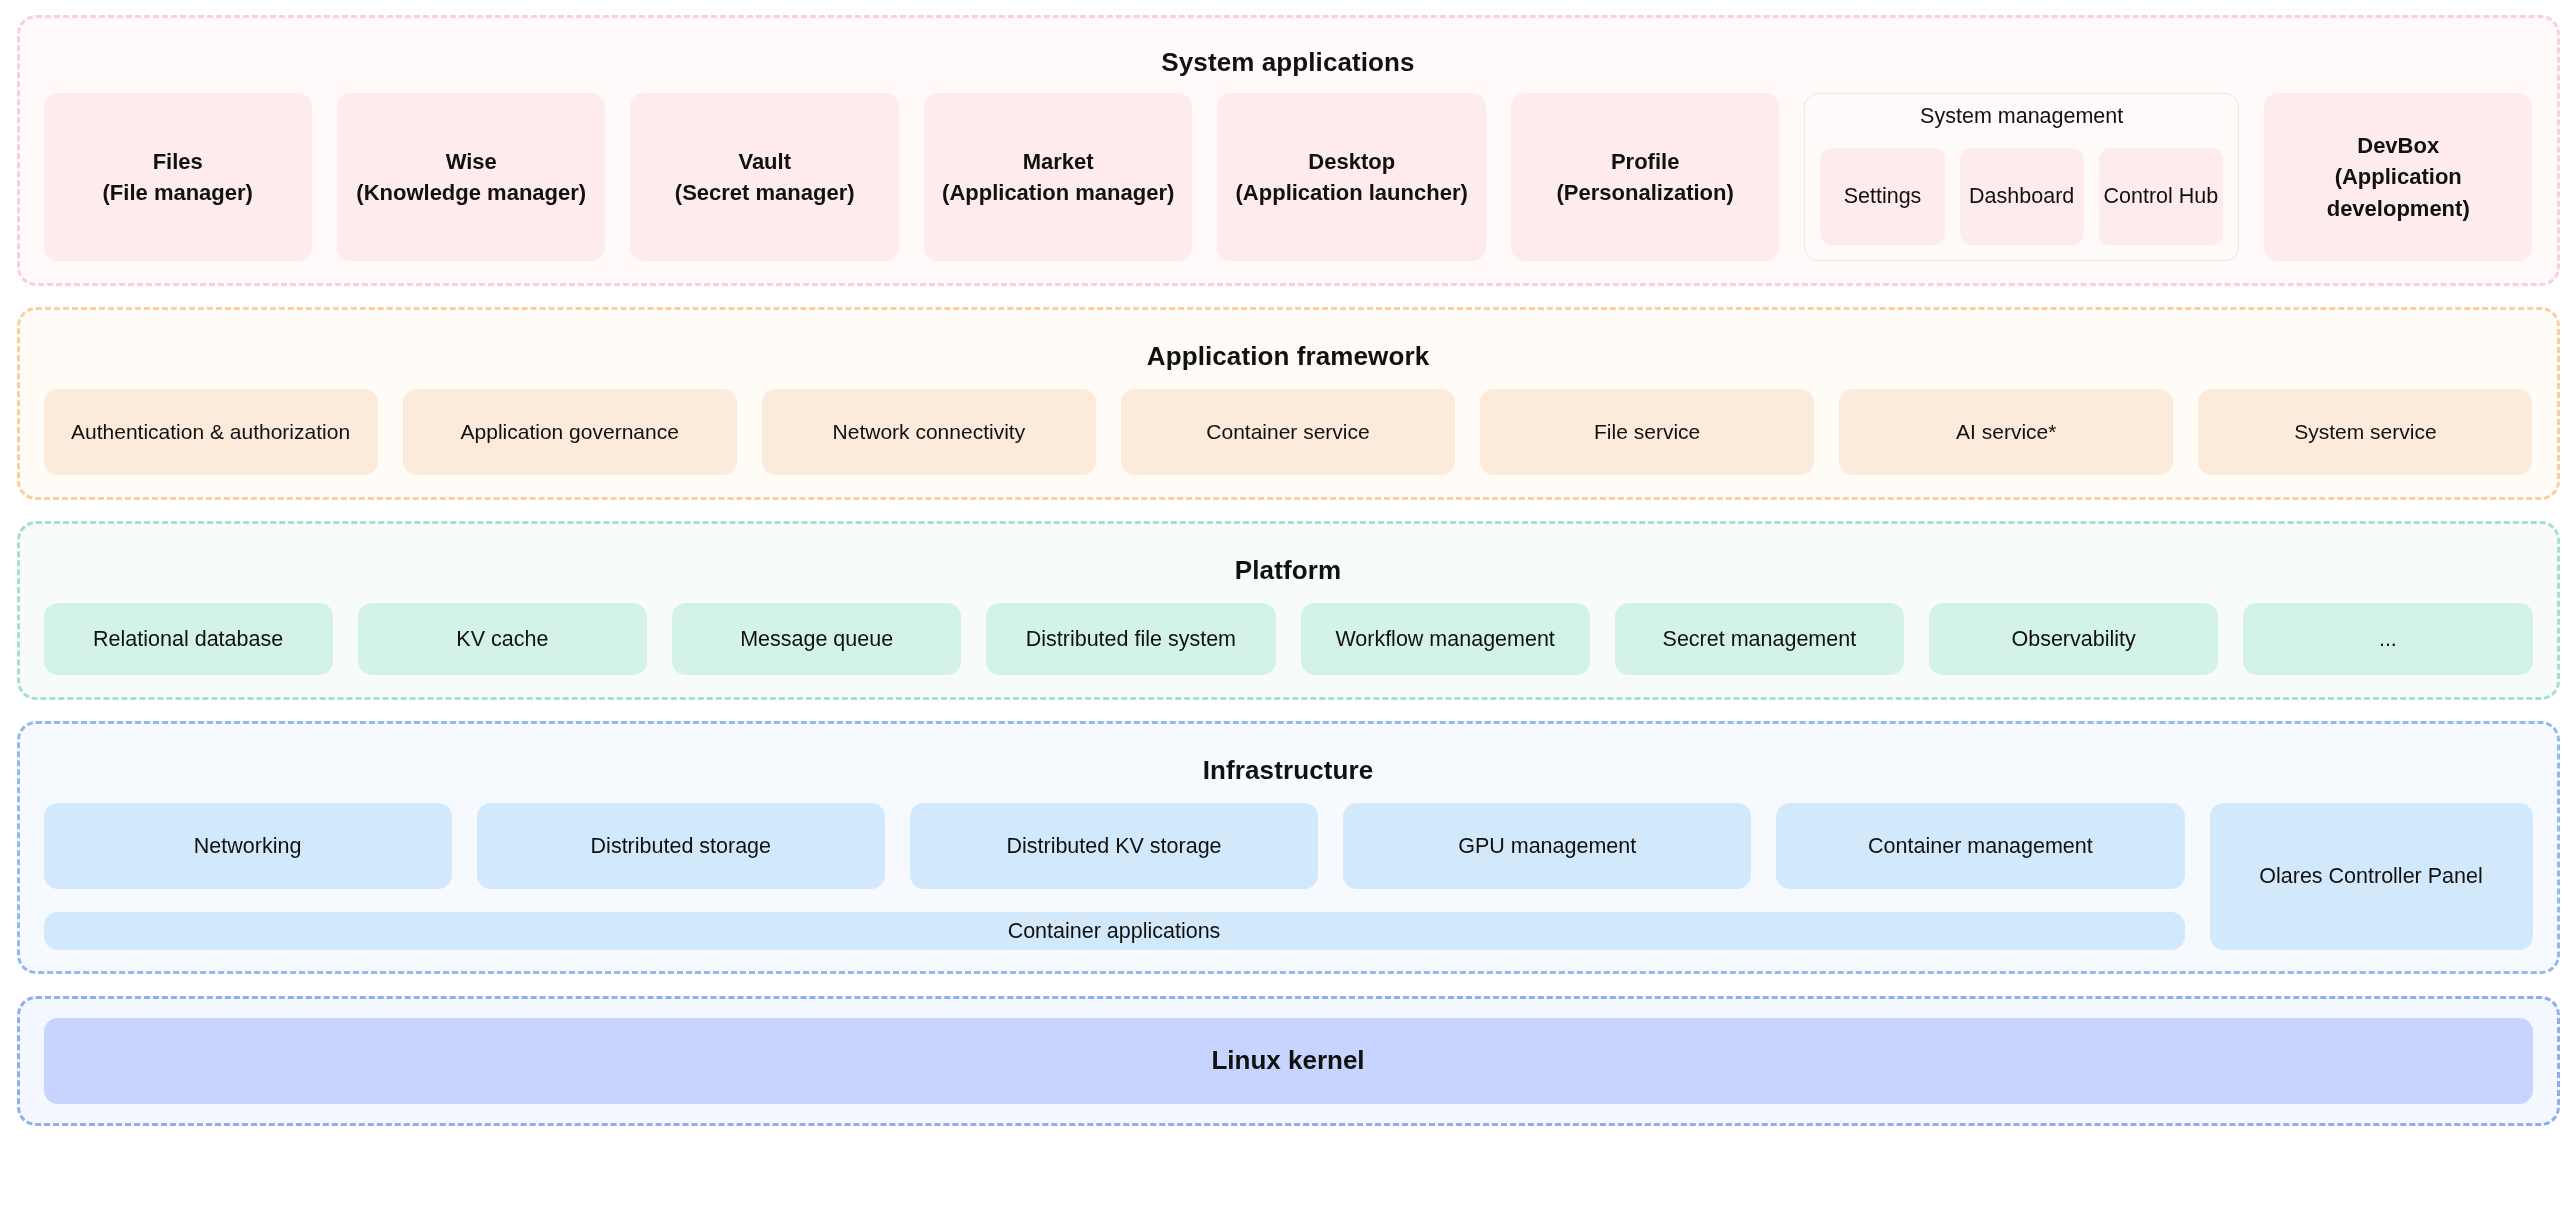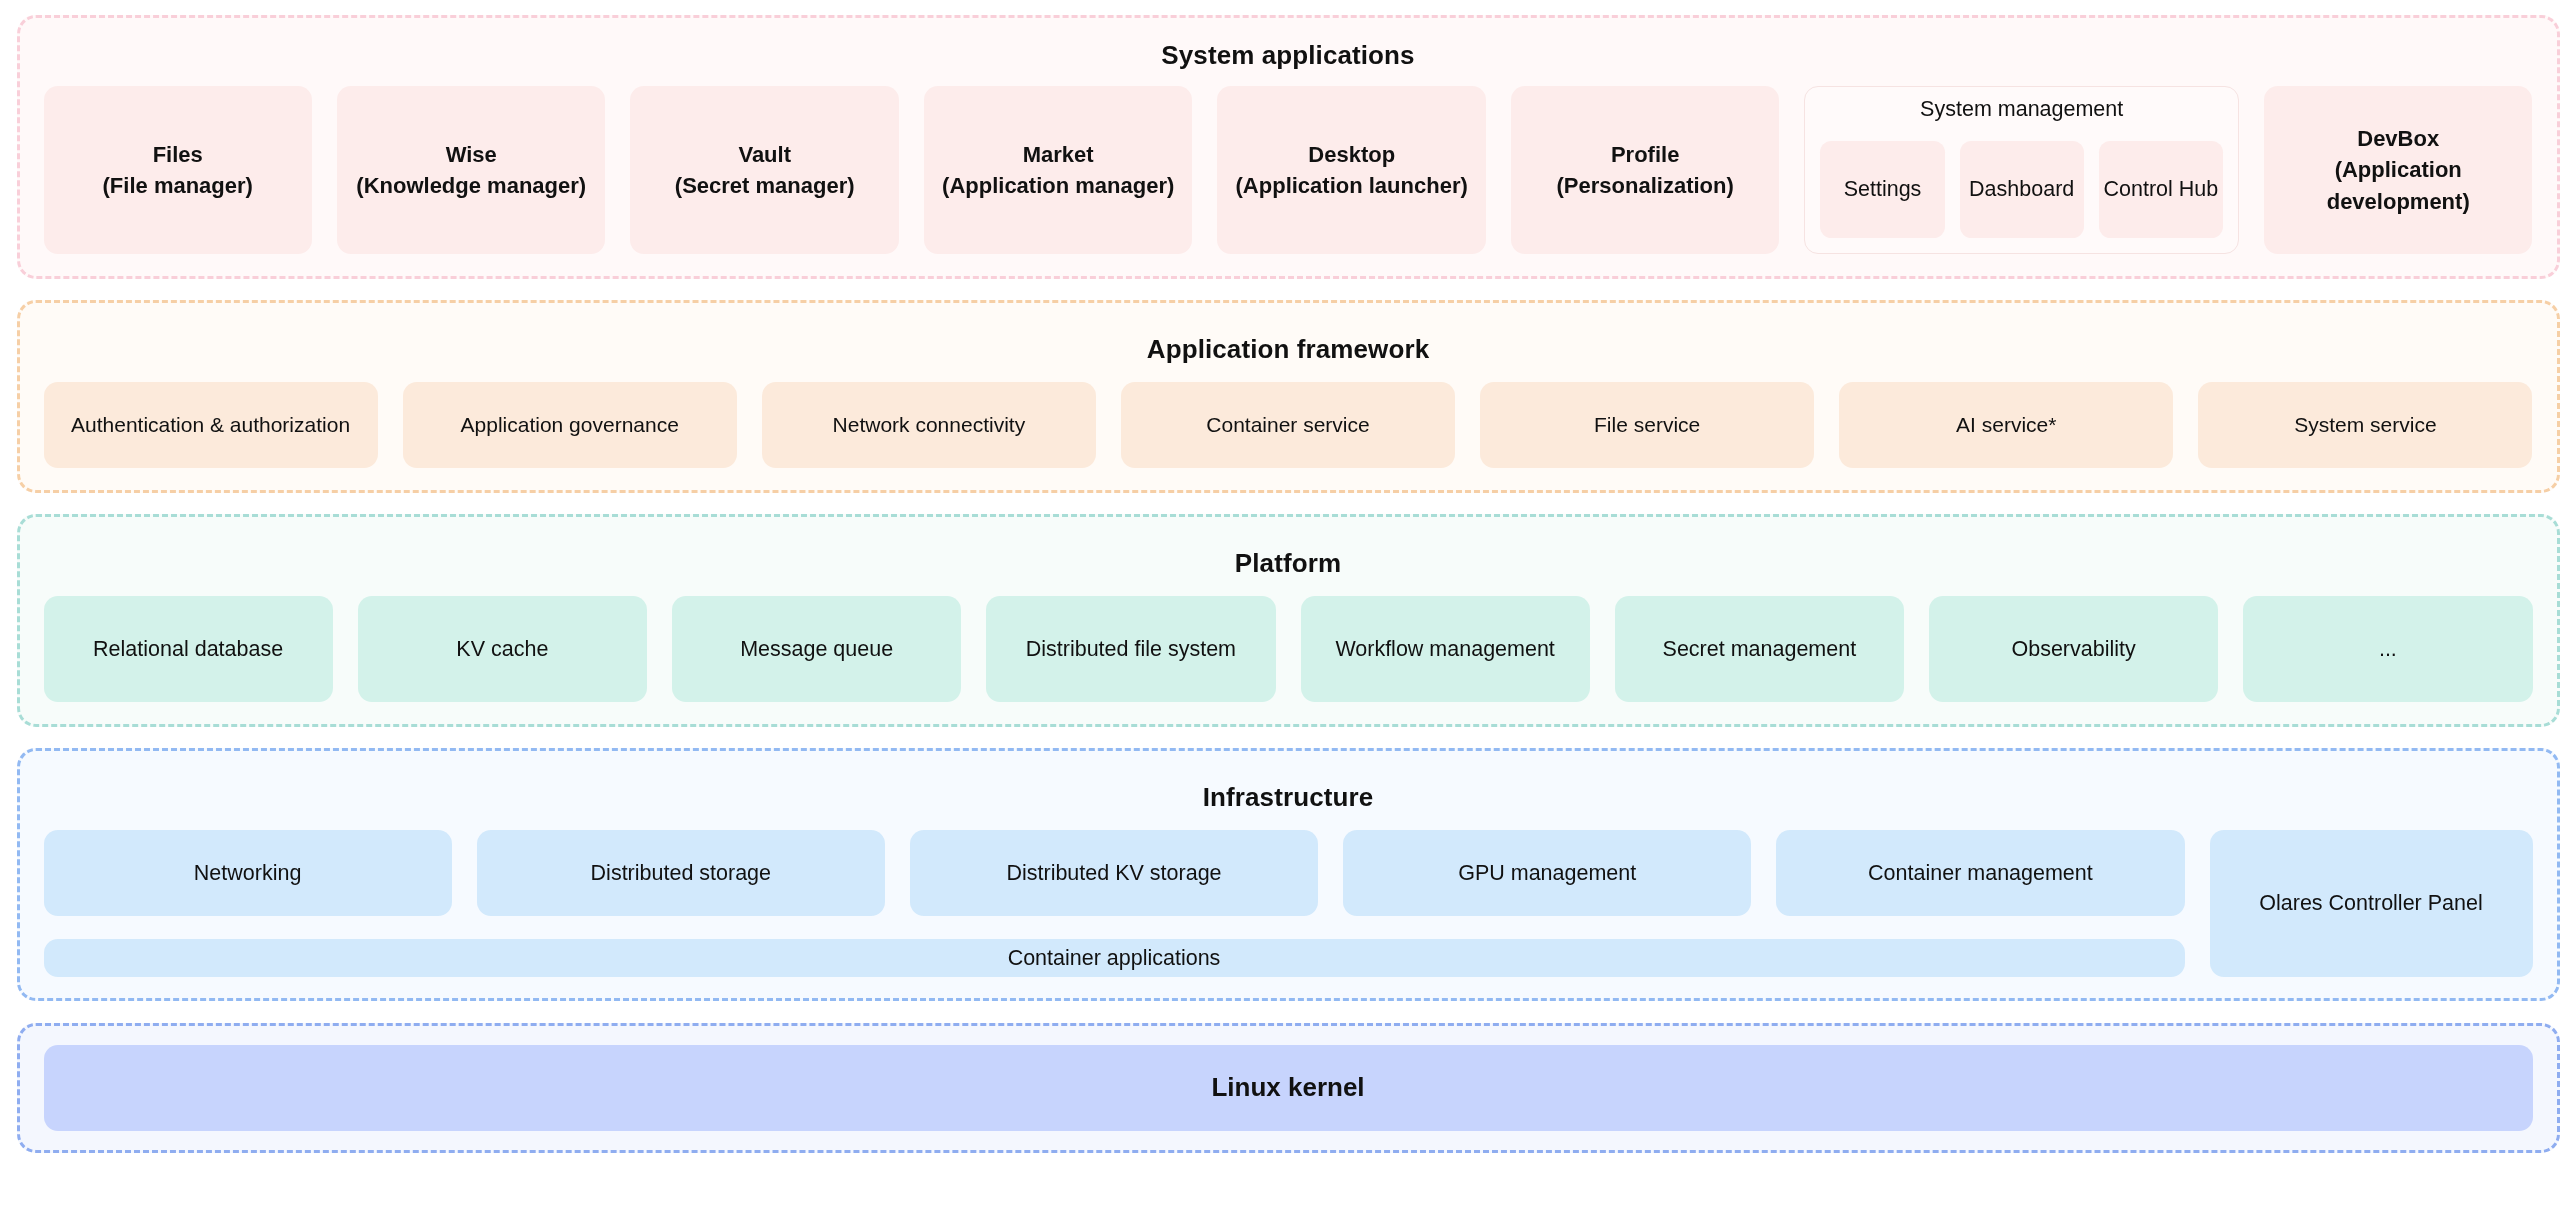--- a/index.html
+++ b/index.html
@@ -63,21 +63,21 @@
     padding: 8.9px 10px;
     font-size: 21.5px;
     line-height: 1.42;
   }
 
   
   .band-apps {
     background: #fff9f9;
     border-color: #f9cfd9;
   }
-  .band-apps .band-title { margin-top: 8px; margin-bottom: 16.5px; }
+  .band-apps .band-title { margin-top: 15px; margin-bottom: 16.5px; }
   .apps-row { height: 168px; }
   .tile-app {
     background: #fdeceb;
     font-weight: bold;
     font-size: 22px;
   }
   .tile-app .sub { font-weight: bold; }
 
   .sysmgmt {
     box-sizing: border-box;
@@ -123,21 +123,21 @@
   .tile-fw {
     background: #fceadb;
     font-size: 21px;
   }
 
   
   .band-platform {
     background: #f7fcfa;
     border-color: #a8ddd6;
   }
-  .plat-row { height: 106px; }
+  .plat-row { height: 72px; }
   .tile-plat {
     background: #d3f2ea;
     font-size: 21.5px;
   }
 
   
   .band-infra {
     background: #f6faff;
     border-color: #92b9f2;
   }

